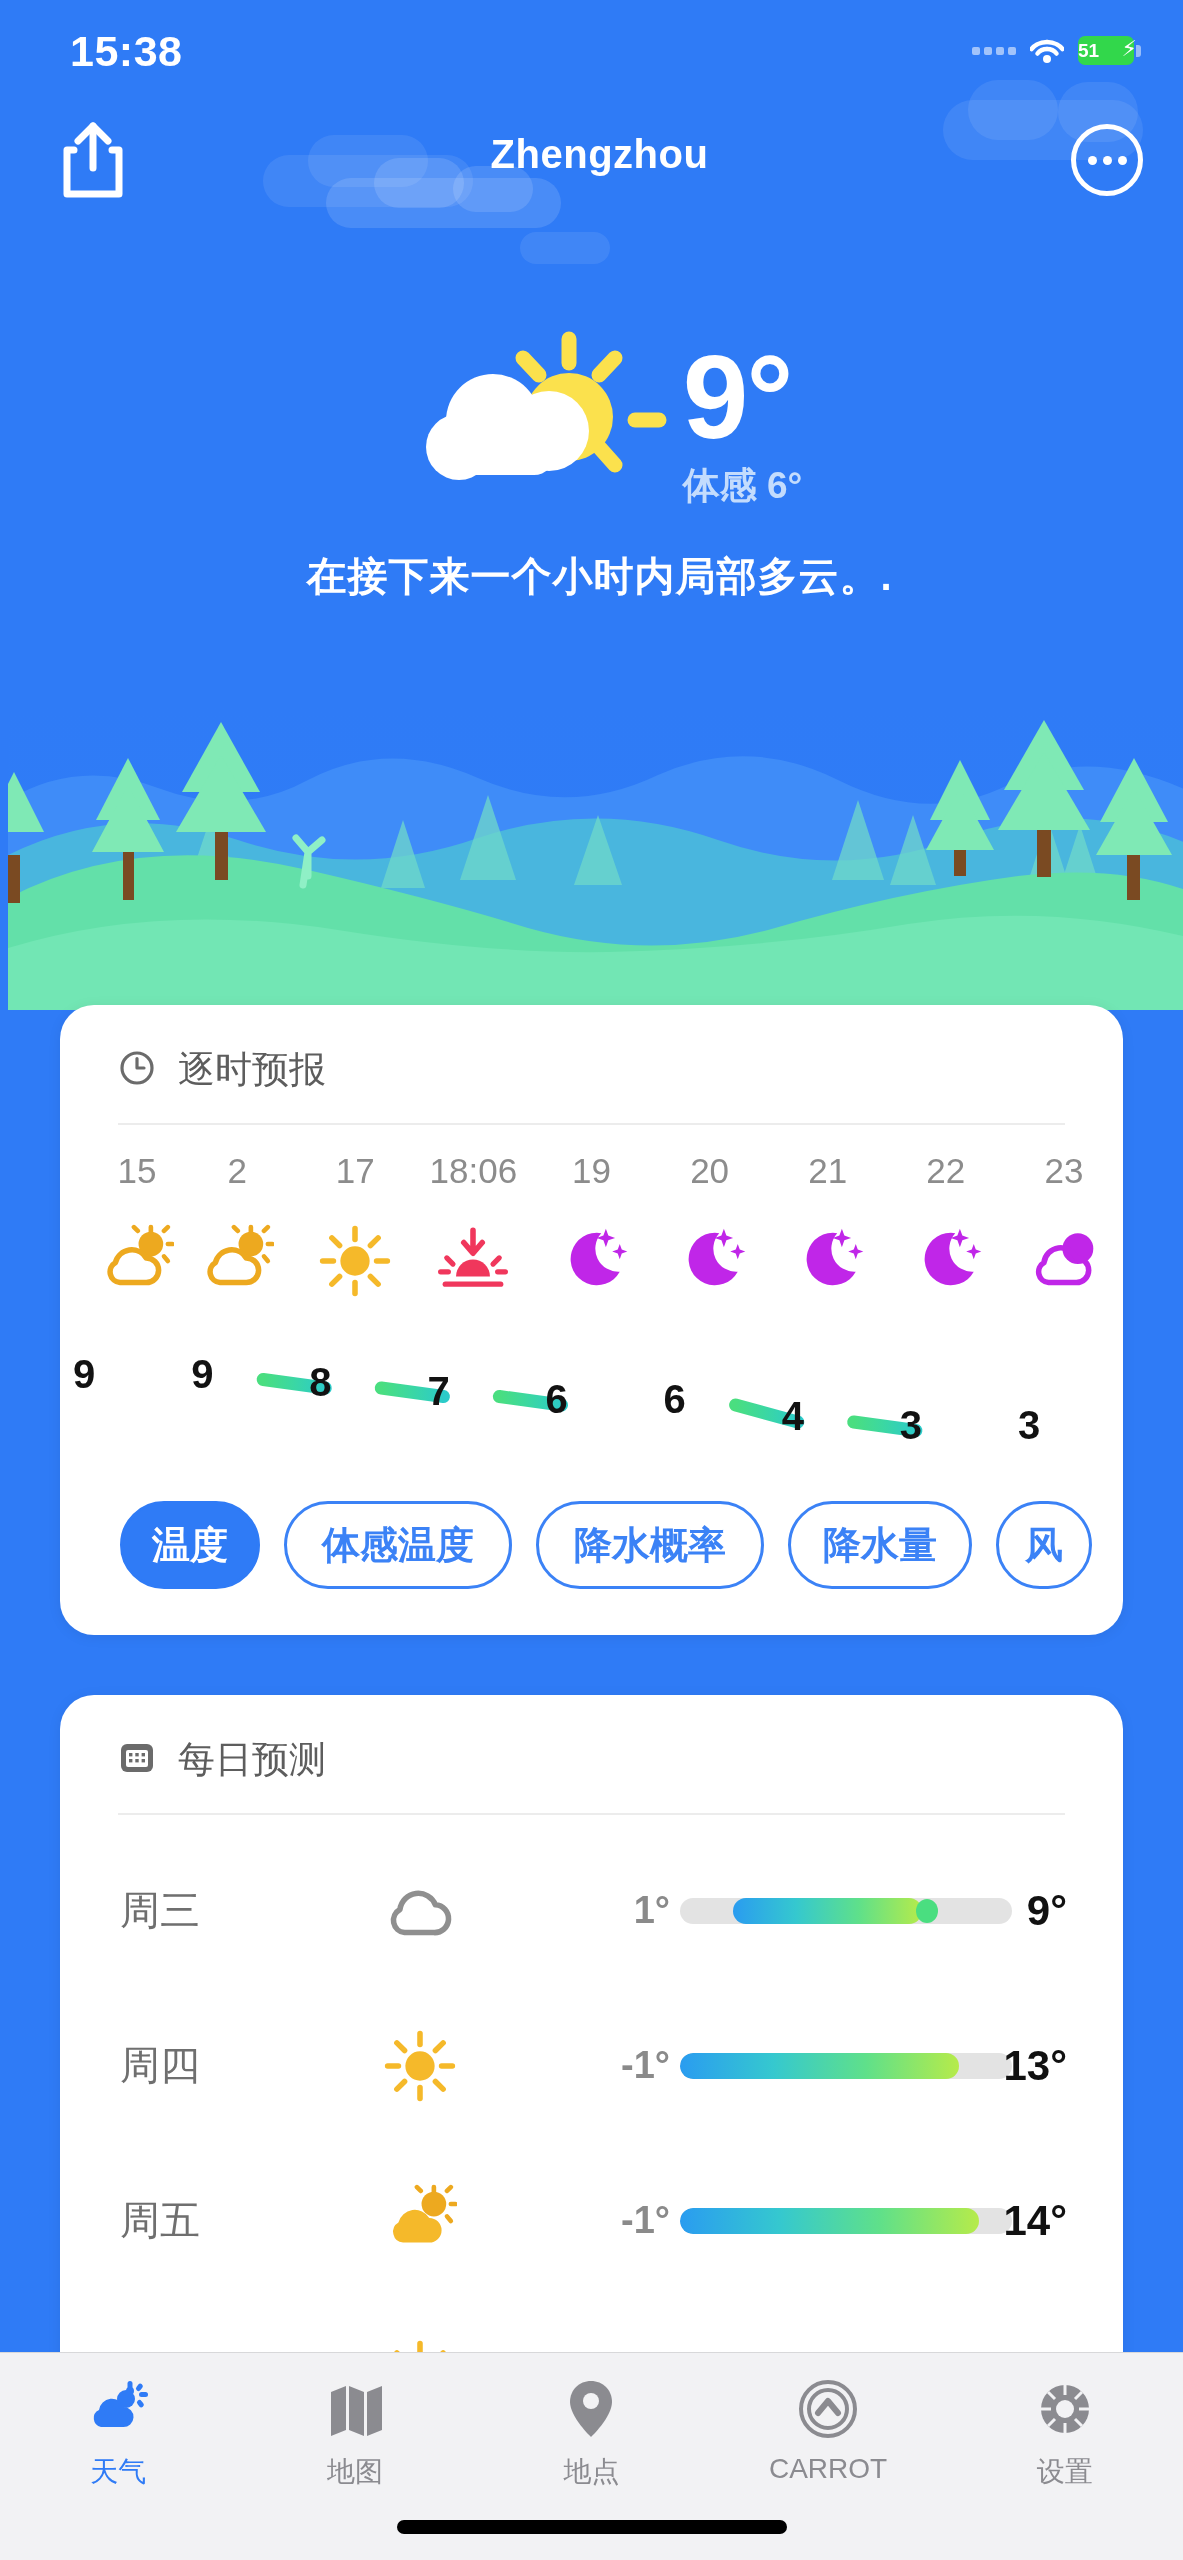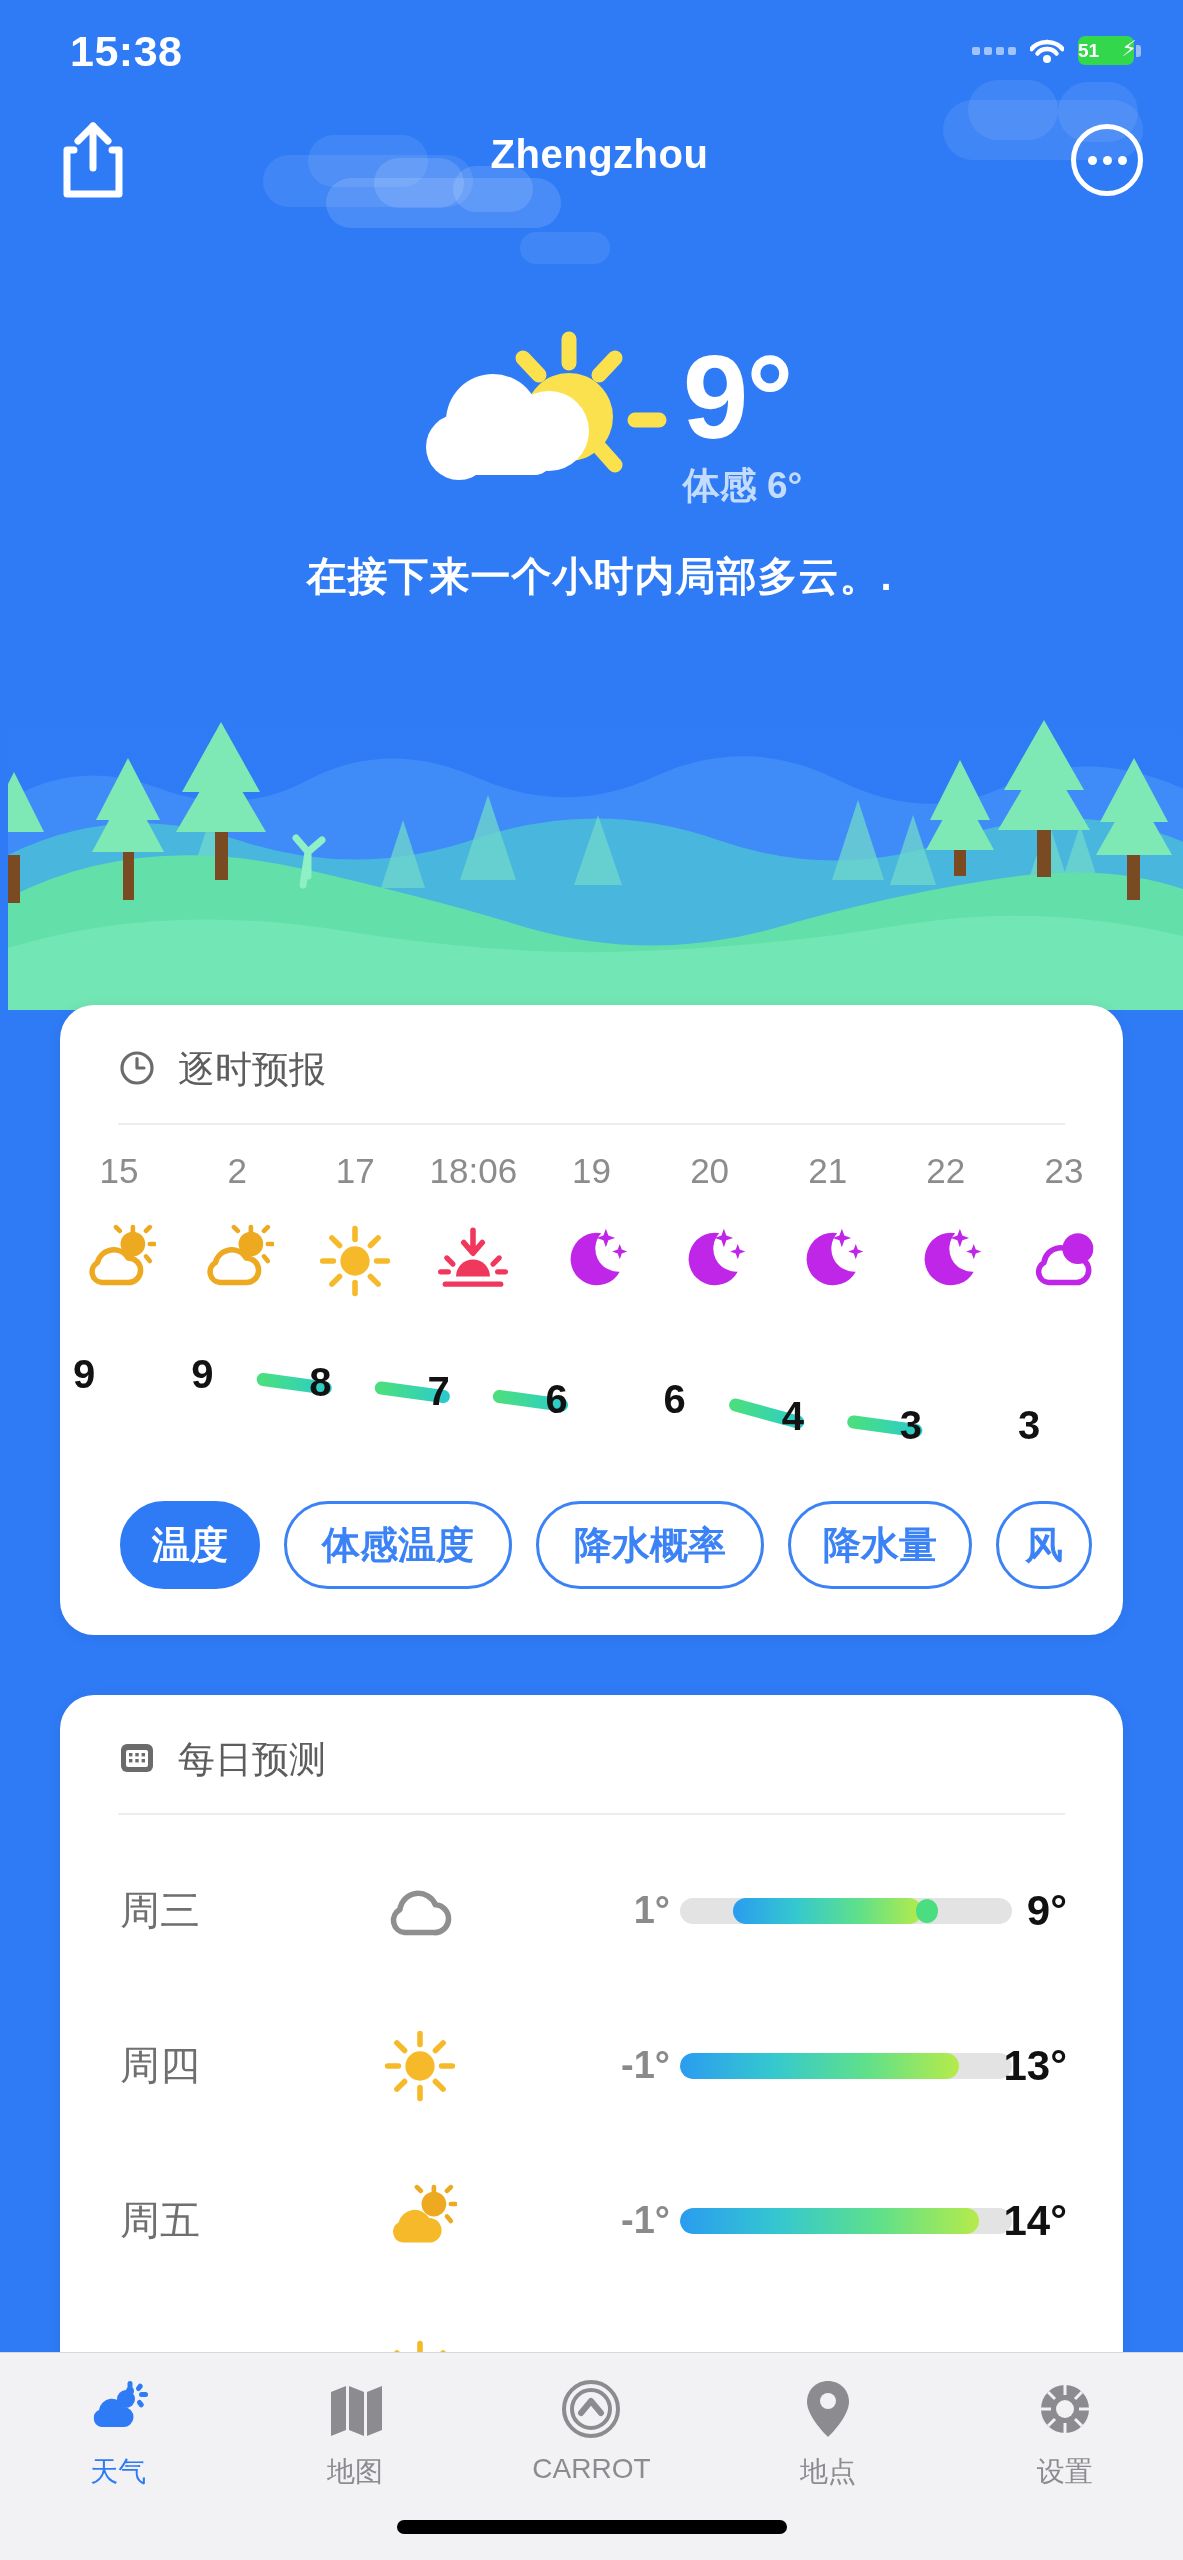--- a/index.html
+++ b/index.html
@@ -283,21 +283,21 @@
     <line x1="85.05555555555556" y1="244.5" x2="147.16666666666669" y2="244.5" stroke="url(#tg)" stroke-width="13" stroke-linecap="round"></line>
         <line x1="203.16666666666669" y1="244.5" x2="265.27777777777777" y2="253" stroke="url(#tg)" stroke-width="13" stroke-linecap="round"></line>
         <line x1="321.27777777777777" y1="253" x2="383.3888888888889" y2="261.5" stroke="url(#tg)" stroke-width="13" stroke-linecap="round"></line>
         <line x1="439.3888888888889" y1="261.5" x2="501.5" y2="270" stroke="url(#tg)" stroke-width="13" stroke-linecap="round"></line>
         <line x1="557.5" y1="270" x2="619.6111111111111" y2="270" stroke="url(#tg)" stroke-width="13" stroke-linecap="round"></line>
         <line x1="675.6111111111111" y1="270" x2="737.7222222222223" y2="287" stroke="url(#tg)" stroke-width="13" stroke-linecap="round"></line>
         <line x1="793.7222222222223" y1="287" x2="855.8333333333334" y2="295.5" stroke="url(#tg)" stroke-width="13" stroke-linecap="round"></line>
         <line x1="911.8333333333334" y1="295.5" x2="973.9444444444445" y2="295.5" stroke="url(#tg)" stroke-width="13" stroke-linecap="round"></line>
       </svg>
     <div id="hr-cols">
-        <div class="hr-col" style="left: 0;">
+        <div class="hr-col" style="left: 18px;">
           <div class="hr-time">15</div>
           <div class="hr-ico">
             <svg width="74" height="74" viewBox="0 0 48 48">
       <g stroke="#eda91f" stroke-width="3" stroke-linecap="round">
         <line x1="33" y1="2" x2="33" y2="7"></line>
                 <line x1="44" y1="13" x2="47" y2="13"></line>
         <line x1="41.5" y1="4.5" x2="44" y2="2"></line>
                 <line x1="41.5" y1="21" x2="44" y2="24"></line>
         <line x1="24.5" y1="4.5" x2="22" y2="2"></line>
       </g>
@@ -554,36 +554,36 @@
             <path d="M6 12 L21 6 L21 50 L6 56 Z"></path>
             <path d="M24 6 L39 12 L39 56 L24 50 Z"></path>
             <path d="M42 12 L57 6 L57 50 L42 56 Z"></path>
           </g>
         </svg>
       </div>
       <div class="tab-lbl">地图</div>
     </div>
     <div class="tab">
       <div class="tab-ico">
+        <svg width="48" height="60" viewBox="0 0 48 60">
+        <path d="M24 2 C12 2 3 11 3 23 C3 38 24 58 24 58 C24 58 45 38 45 23 C45 11 36 2 24 2 Z" fill="#8b8b90"></path>
+        <circle cx="24" cy="22" r="8" fill="#f2f2f4"></circle>
+        </svg>
+      </div>
+      <div class="tab-lbl">地点</div>
+    </div>
+    <div class="tab">
+      <div class="tab-ico">
         <svg width="60" height="60" viewBox="0 0 60 60">
         <circle cx="30" cy="30" r="27" fill="none" stroke="#8b8b90" stroke-width="4"></circle>
         <circle cx="30" cy="30" r="19" fill="none" stroke="#8b8b90" stroke-width="4"></circle>
         <path d="M20 34 L30 22 L40 34" stroke="#8b8b90" stroke-width="6" fill="none" stroke-linecap="round" stroke-linejoin="round"></path>
         </svg>
       </div>
       <div class="tab-lbl">CARROT</div>
-    </div>
-    <div class="tab">
-      <div class="tab-ico">
-        <svg width="48" height="60" viewBox="0 0 48 60">
-        <path d="M24 2 C12 2 3 11 3 23 C3 38 24 58 24 58 C24 58 45 38 45 23 C45 11 36 2 24 2 Z" fill="#8b8b90"></path>
-        <circle cx="24" cy="22" r="8" fill="#f2f2f4"></circle>
-        </svg>
-      </div>
-      <div class="tab-lbl">地点</div>
     </div>
     <div class="tab">
       <div class="tab-ico">
         <svg width="60" height="60" viewBox="0 0 60 60">
         <g fill="#8b8b90">
             <circle cx="30" cy="30" r="24"></circle>
           </g>
         <circle cx="30" cy="30" r="9" fill="#f2f2f4"></circle>
         <g stroke="#f2f2f4" stroke-width="3">
           <line x1="30" y1="6" x2="30" y2="16"></line>

